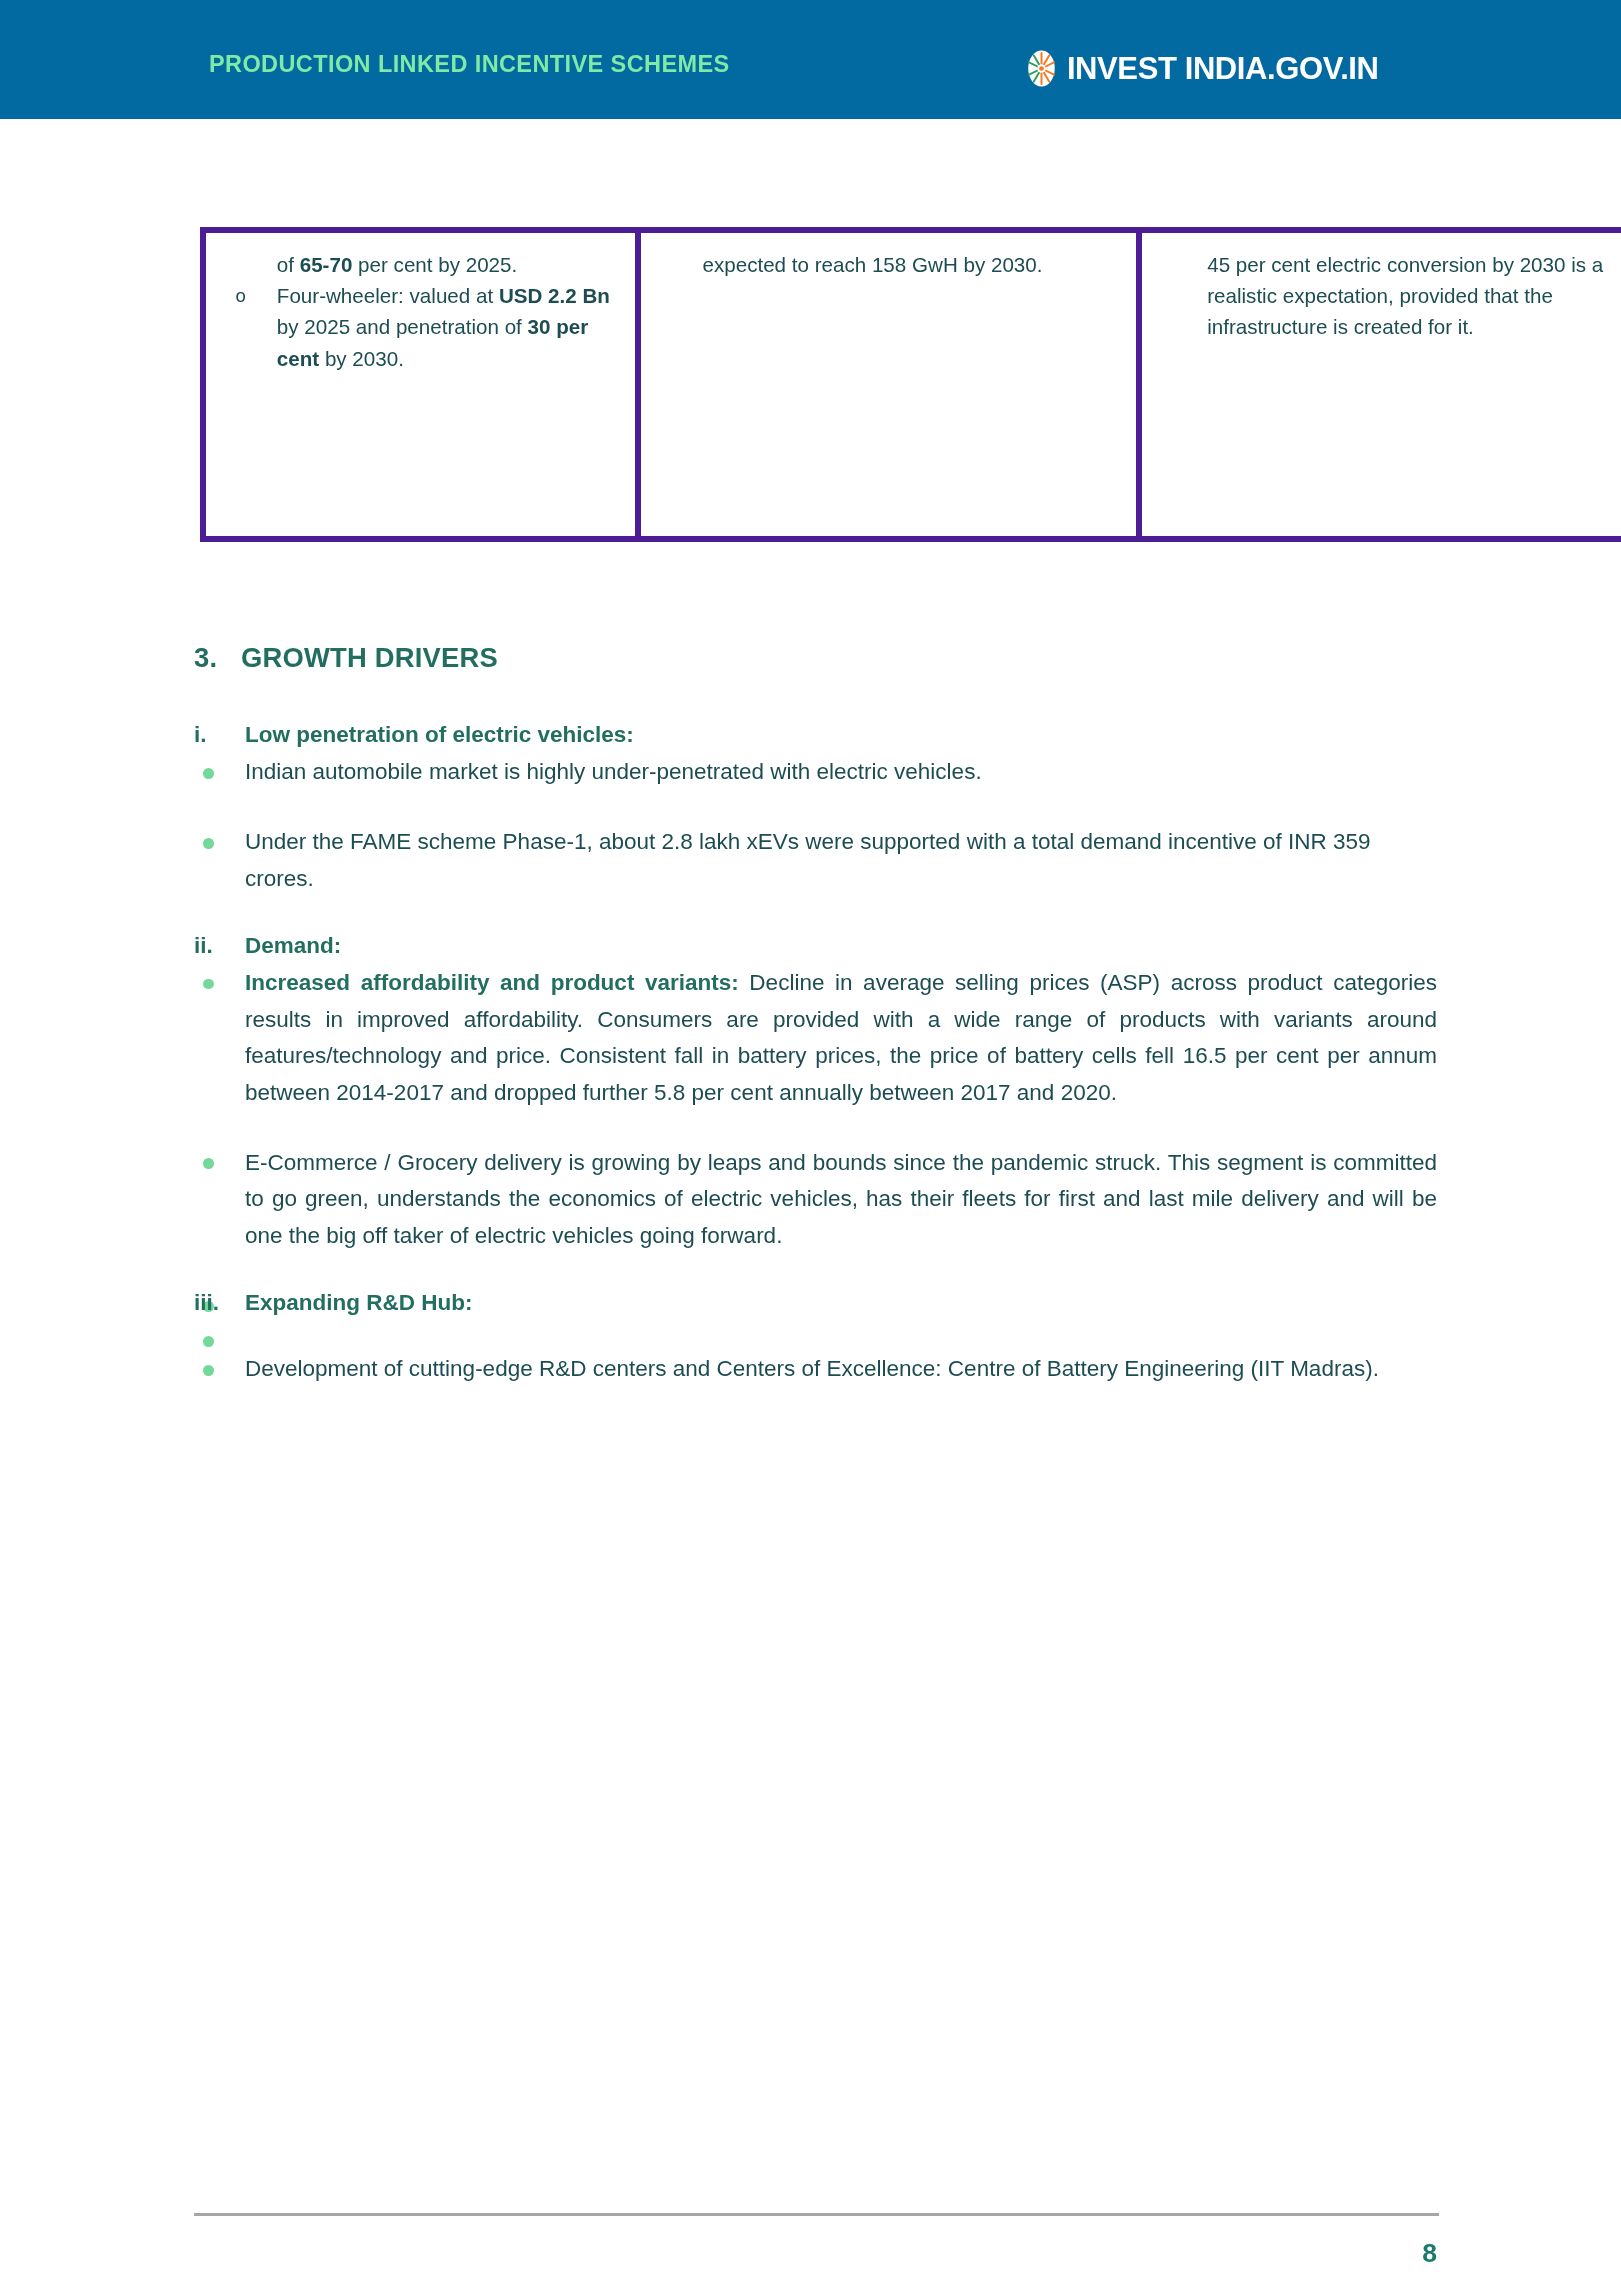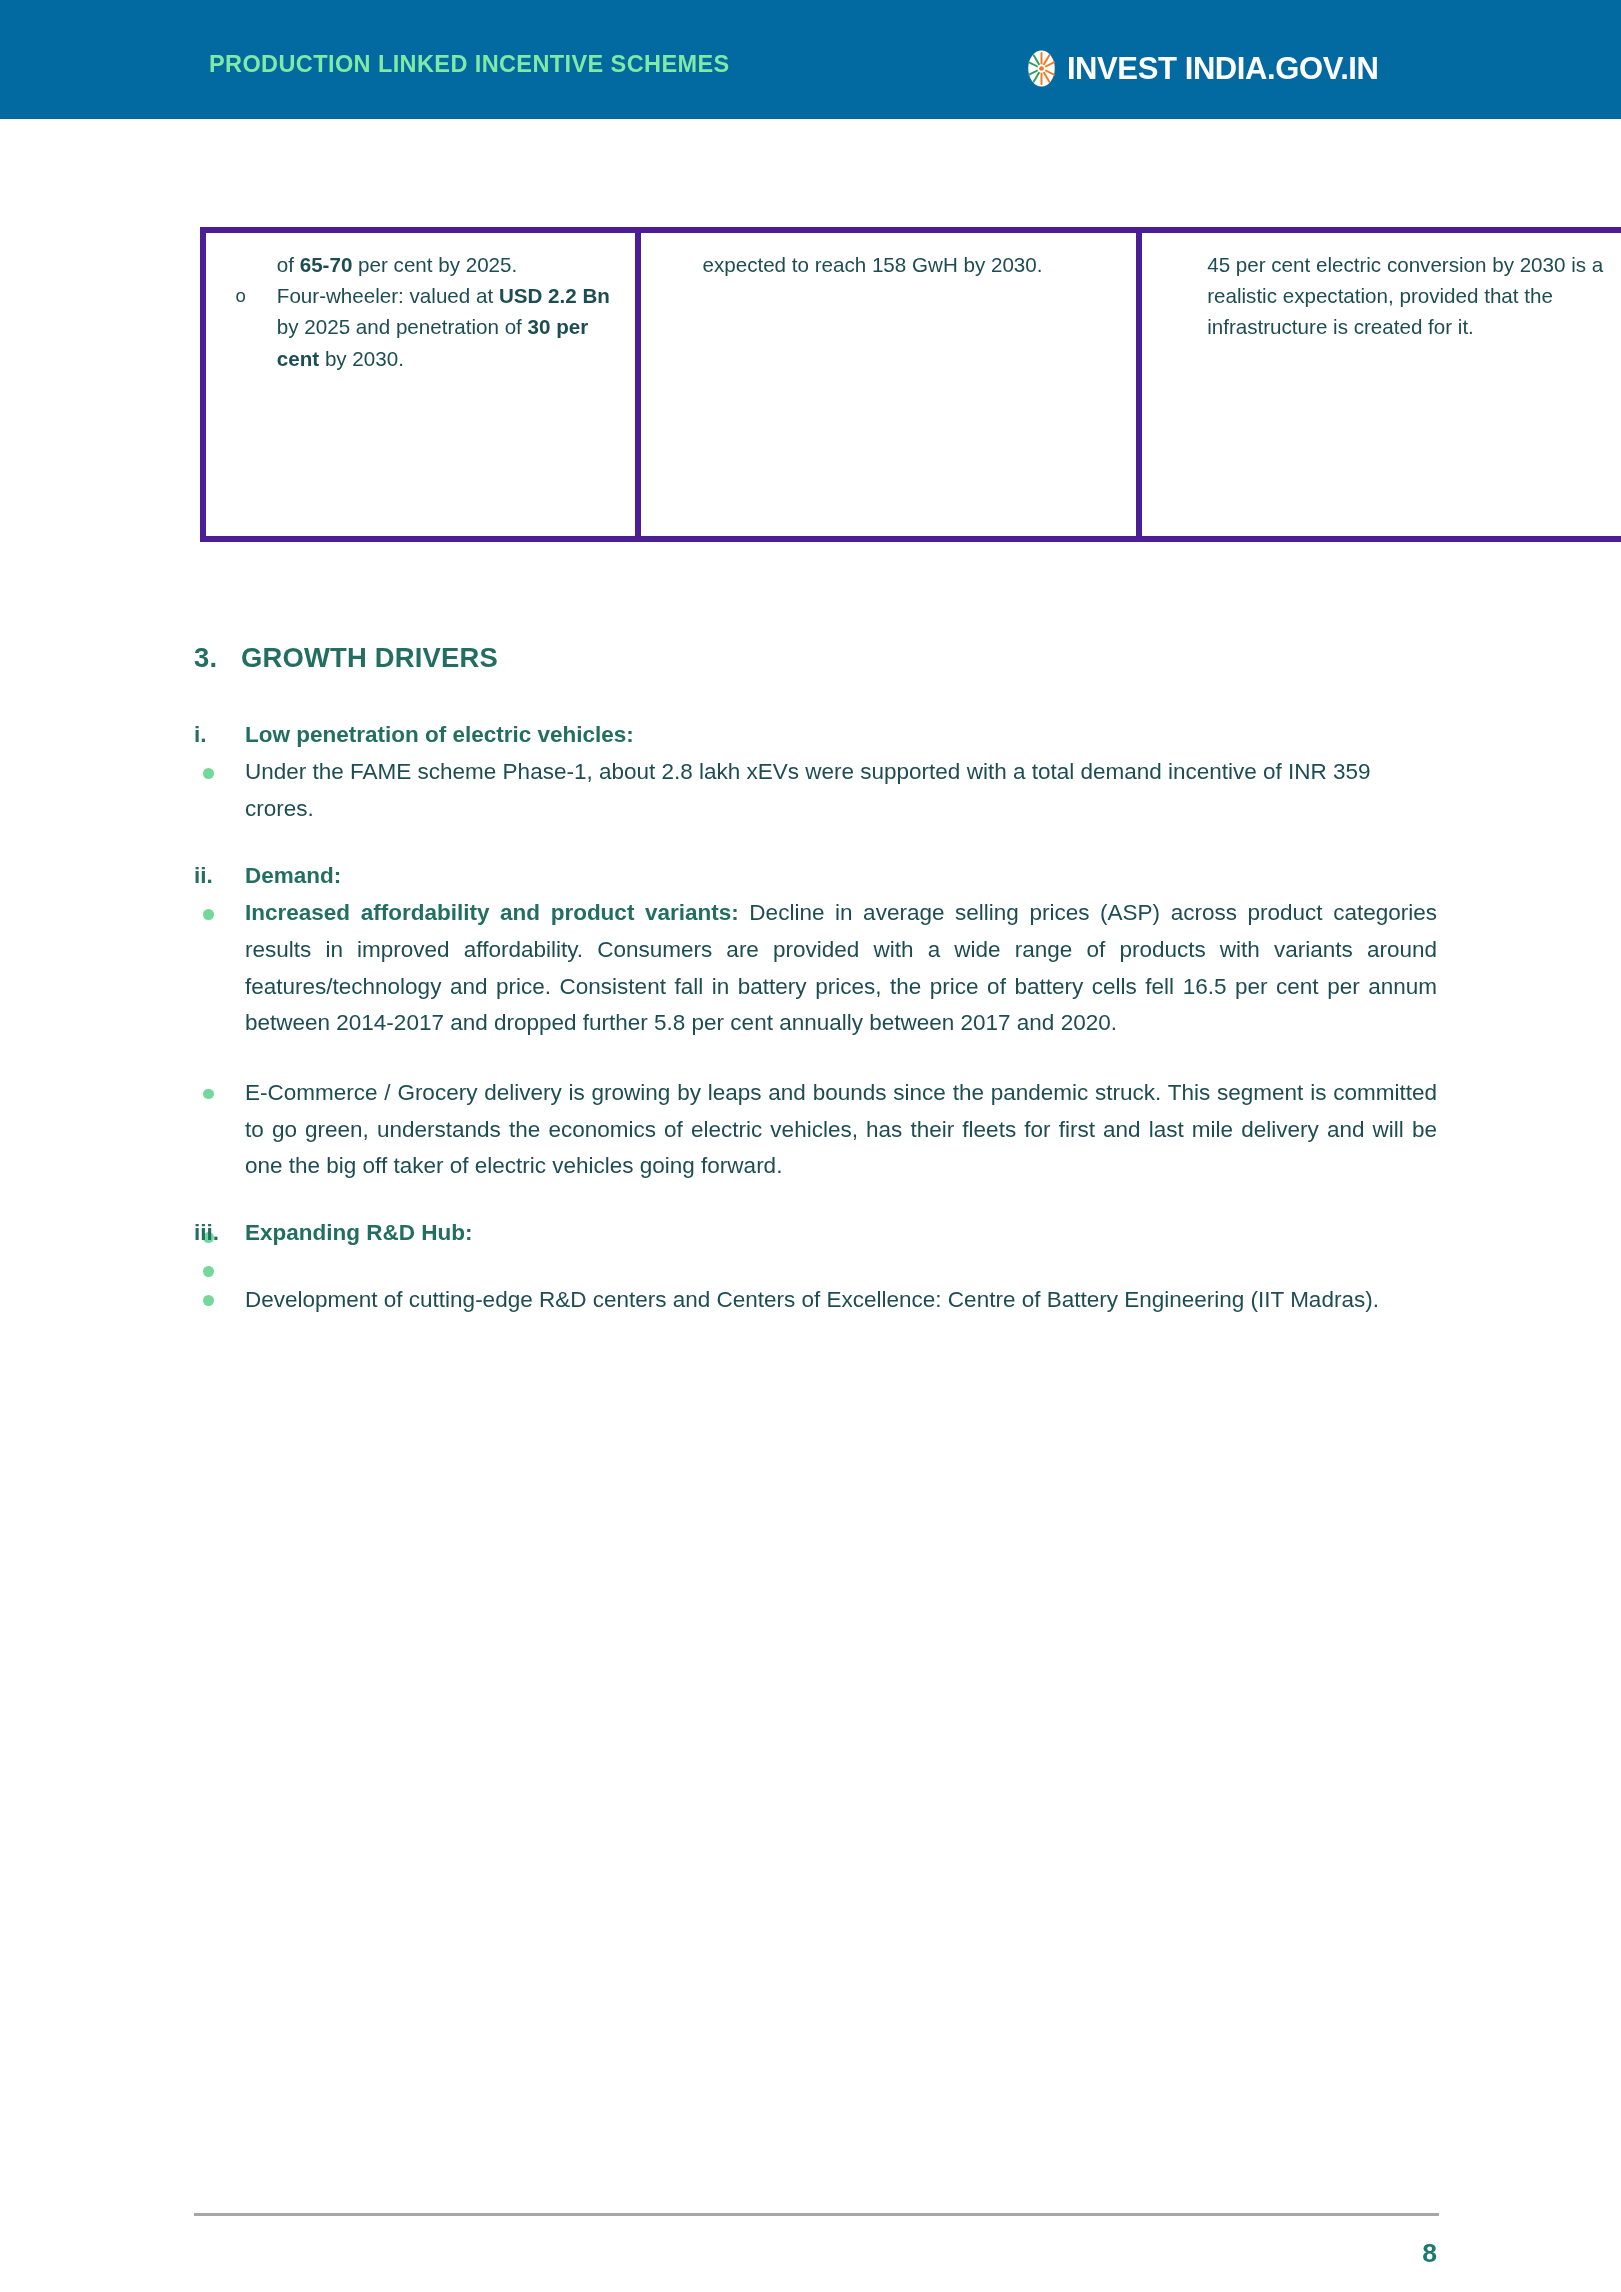--- a/index.html
+++ b/index.html
@@ -239,20 +239,24 @@
     <span class="num">3.</span><span>GROWTH DRIVERS</span>
   </div>
 
   <div class="body-area">
 
     <div class="roman-head tight">
       <span class="rnum">i.</span><span>Low penetration of electric vehicles:</span>
     </div>
     <div class="bullet-item no-justify gap-after">
       <span class="bullet-dot"></span>
+      <span>Indian automobile market is highly under-penetrated with electric vehicles.</span>
+    </div>
+    <div class="bullet-item no-justify gap-after">
+      <span class="bullet-dot"></span>
       <span>Under the FAME scheme Phase-1, about 2.8 lakh xEVs were supported with a total demand incentive of INR 359 crores.</span>
     </div>
 
     <div class="roman-head tight">
       <span class="rnum">ii.</span><span>Demand:</span>
     </div>
     <div class="bullet-item gap-after">
       <span class="bullet-dot"></span>
       <span class="lead">Increased affordability and product variants:</span><span> Decline in average selling prices (ASP) across product categories results in improved affordability. Consumers are provided with a wide range of products with variants around features/technology and price. Consistent fall in battery prices, the price of battery cells fell 16.5 per cent per annum between 2014-2017 and dropped further 5.8 per cent annually between 2017 and 2020.</span>
     </div>

